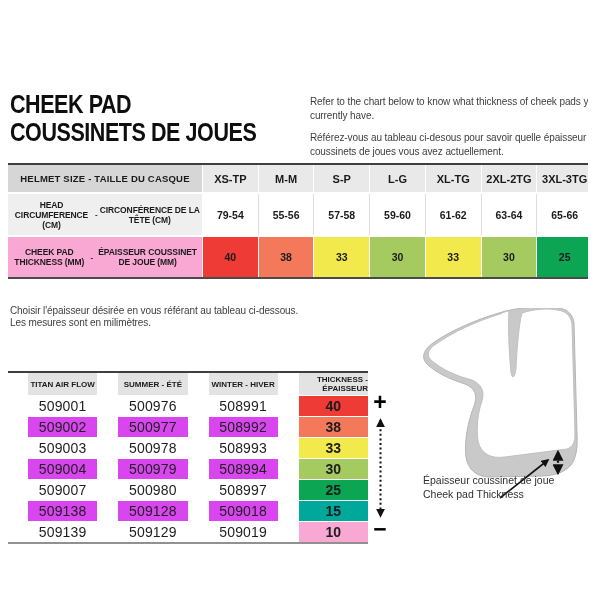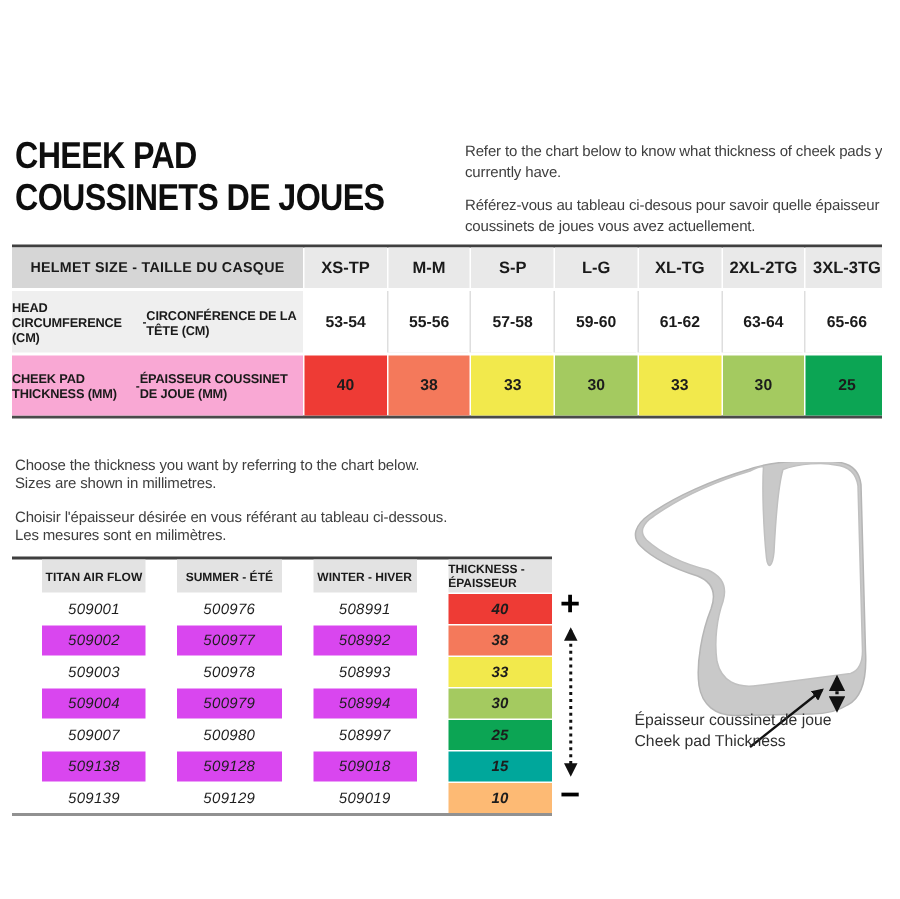--- a/index.html
+++ b/index.html
@@ -14,42 +14,42 @@
            transform:scaleX(0.86); transform-origin:left top; white-space:nowrap; }
   
   .intro { position:absolute; left:310px; top:95px; width:292px; color:#3e3e3e;
            font-size:10px; line-height:13.5px; letter-spacing:-0.1px; }
   .intro p { margin:0 0 9px 0; }
   
   .t1 { position:absolute; left:8px; top:163px; width:584px;
         display:grid; grid-template-columns:194px repeat(7,1fr);
         grid-template-rows:27px 41px 40px; gap:2px 1px; background:#fff;
         border-top:2px solid #3f3f3f; border-bottom:2px solid #4a4a4a; }
-  .t1 > div { display:flex; align-items:center; justify-content:center; }
+  .t1 > div { display:flex; align-items:center; justify-content:center; text-align:center; }
   .cell-hlabel { background:#d6d6d6; font-size:9.5px; font-weight:700; letter-spacing:0.2px; }
   .cell-hsize  { background:#e9e9e9; font-size:11px; font-weight:700; }
   .lbl { flex-direction:row; font-size:8.5px; font-weight:700; line-height:10px; letter-spacing:-0.1px; }
   .lbl .sep { line-height:5px; font-size:8px; }
   .lbl-light { background:#efefef; }
   .lbl-dark  { background:#f9a8d4; }
   .val { background:#ffffff; font-size:10.5px; font-weight:700; }
   .val.sep-l { box-shadow:-1px 0 0 #dedede; }
   .val-col { font-size:10.5px; font-weight:700; color:#1c1c1c; }
   
   .choose { position:absolute; left:10px; top:305px; width:330px; color:#3e3e3e;
             font-size:10px; line-height:12px; letter-spacing:-0.1px; }
   .choose .blk { margin-bottom:11px; }
   
   .t2 { position:absolute; left:8px; top:371px; width:360px;
         display:grid; grid-template-columns:repeat(4,1fr);
         grid-template-rows:22px repeat(7,20px); gap:1px; background:#fff;
         border-top:2px solid #3f3f3f; border-bottom:2px solid #919191; }
-  .t2 > div { display:flex; align-items:center; justify-content:center; text-align:left;margin-left:20px; }
+  .t2 > div { display:flex; align-items:center; justify-content:center; text-align:right;margin-left:20px; }
   .t2 .hd { background:#e3e3e3; font-size:8px; font-weight:700; letter-spacing:0; }
-  .t2 .c  { font-size:10px; color:#1e1e1e; letter-spacing:0.2px;font-style:italic; }
+  .t2 .c  { font-size:14px; color:#1e1e1e; letter-spacing:0.2px; }
   .t2 .r-even { background:#d946ef; }
   .t2 .r-odd  { background:#ffffff; }
   .t2 .thk { font-weight:700; color:#1c1c1c; }
   
   .plus  { position:absolute; left:370px; top:391px; width:20px; text-align:center;
            font-size:23px; font-weight:700; color:#000; line-height:22px; }
   .minus { position:absolute; left:370px; top:518px; width:20px; text-align:center;
            font-size:23px; font-weight:700; color:#000; line-height:22px; }
   .scale-arrow { position:absolute; left:374px; top:413px; }
   
@@ -80,21 +80,21 @@
     <div class="cell-hsize">L-G</div>
     <div class="cell-hsize">XL-TG</div>
     <div class="cell-hsize">2XL-2TG</div>
     <div class="cell-hsize">3XL-3TG</div>
 
     <div class="lbl lbl-light">
       <span>HEAD CIRCUMFERENCE (CM)</span>
       <span class="sep">-</span>
       <span>CIRCONFÉRENCE DE LA TÊTE (CM)</span>
     </div>
-    <div class="val">53-54</div>
+    <div class="val">79-54</div>
     <div class="val sep-l">55-56</div>
     <div class="val sep-l">57-58</div>
     <div class="val sep-l">59-60</div>
     <div class="val sep-l">61-62</div>
     <div class="val sep-l">63-64</div>
     <div class="val sep-l">65-66</div>
 
     <div class="lbl lbl-dark">
       <span>CHEEK PAD THICKNESS (MM)</span>
       <span class="sep">-</span>
@@ -104,24 +104,20 @@
     <div class="val-col" style="background: rgb(244, 121, 91);">38</div>
     <div class="val-col" style="background: rgb(242, 233, 76);">33</div>
     <div class="val-col" style="background: rgb(164, 202, 96);">30</div>
     <div class="val-col" style="background: rgb(242, 233, 76);">33</div>
     <div class="val-col" style="background: rgb(164, 202, 96);">30</div>
     <div class="val-col" style="background: rgb(12, 165, 84);">25</div>
   </div>
 
   <div class="choose">
     <div class="blk">
-      <div>Choose the thickness you want by referring to the chart below.</div>
-      <div>Sizes are shown in millimetres.</div>
-    </div>
-    <div class="blk">
       <div>Choisir l'épaisseur désirée en vous référant au tableau ci-dessous.</div>
       <div>Les mesures sont en milimètres.</div>
     </div>
   </div>
 
   <div class="t2">
     <div class="hd">TITAN AIR FLOW</div>
     <div class="hd">SUMMER - ÉTÉ</div>
     <div class="hd">WINTER - HIVER</div>
     <div class="hd">THICKNESS - ÉPAISSEUR</div>
@@ -152,21 +148,21 @@
     <div class="c thk" style="background: rgb(12, 165, 84);">25</div>
 
     <div class="c r-even">509138</div>
     <div class="c r-even">509128</div>
     <div class="c r-even">509018</div>
     <div class="c thk" style="background: rgb(0, 167, 155);">15</div>
 
     <div class="c r-odd">509139</div>
     <div class="c r-odd">509129</div>
     <div class="c r-odd">509019</div>
-    <div class="c thk" style="background: #fdba74;">10</div>
+    <div class="c thk" style="background: #f9a8d4;">10</div>
   </div>
 
   <div class="plus">+</div>
   <svg class="scale-arrow" width="13" height="110" viewBox="0 0 13 110">
     <defs>
       <marker id="ah1" viewBox="0 0 10 10" refX="8" refY="5" markerWidth="4.5" markerHeight="4.5" orient="auto-start-reverse">
         <path d="M0,0 L10,5 L0,10 z" fill="#111"></path>
       </marker>
     </defs>
     <line x1="6.5" y1="7" x2="6.5" y2="103" stroke="#111" stroke-width="2" stroke-dasharray="2 2.6" marker-start="url(#ah1)" marker-end="url(#ah1)"></line>

